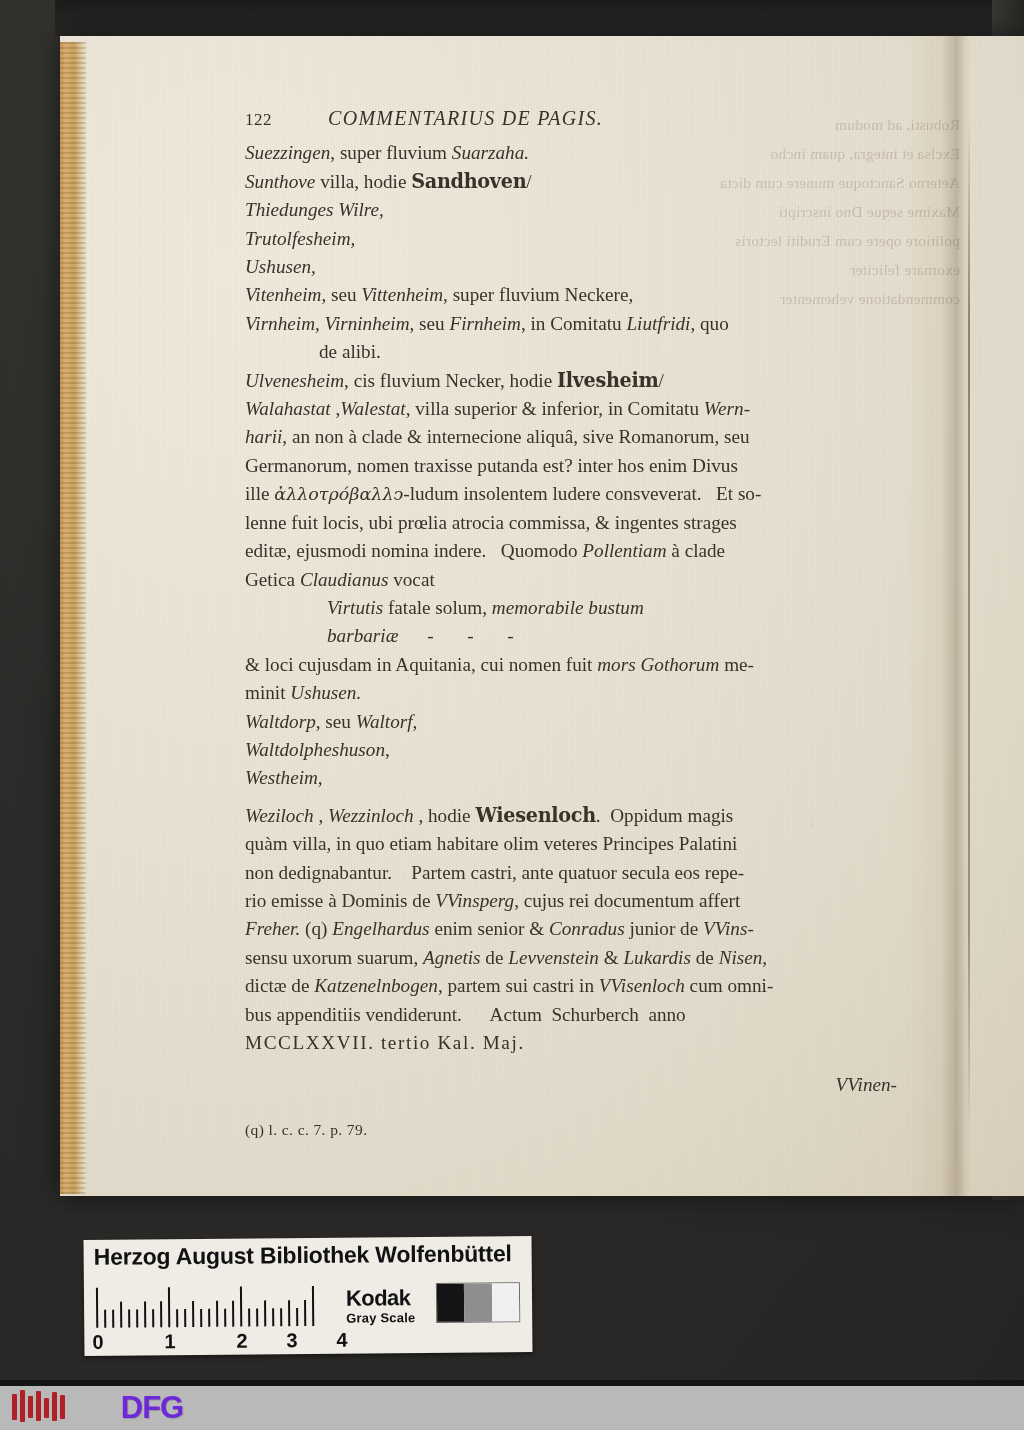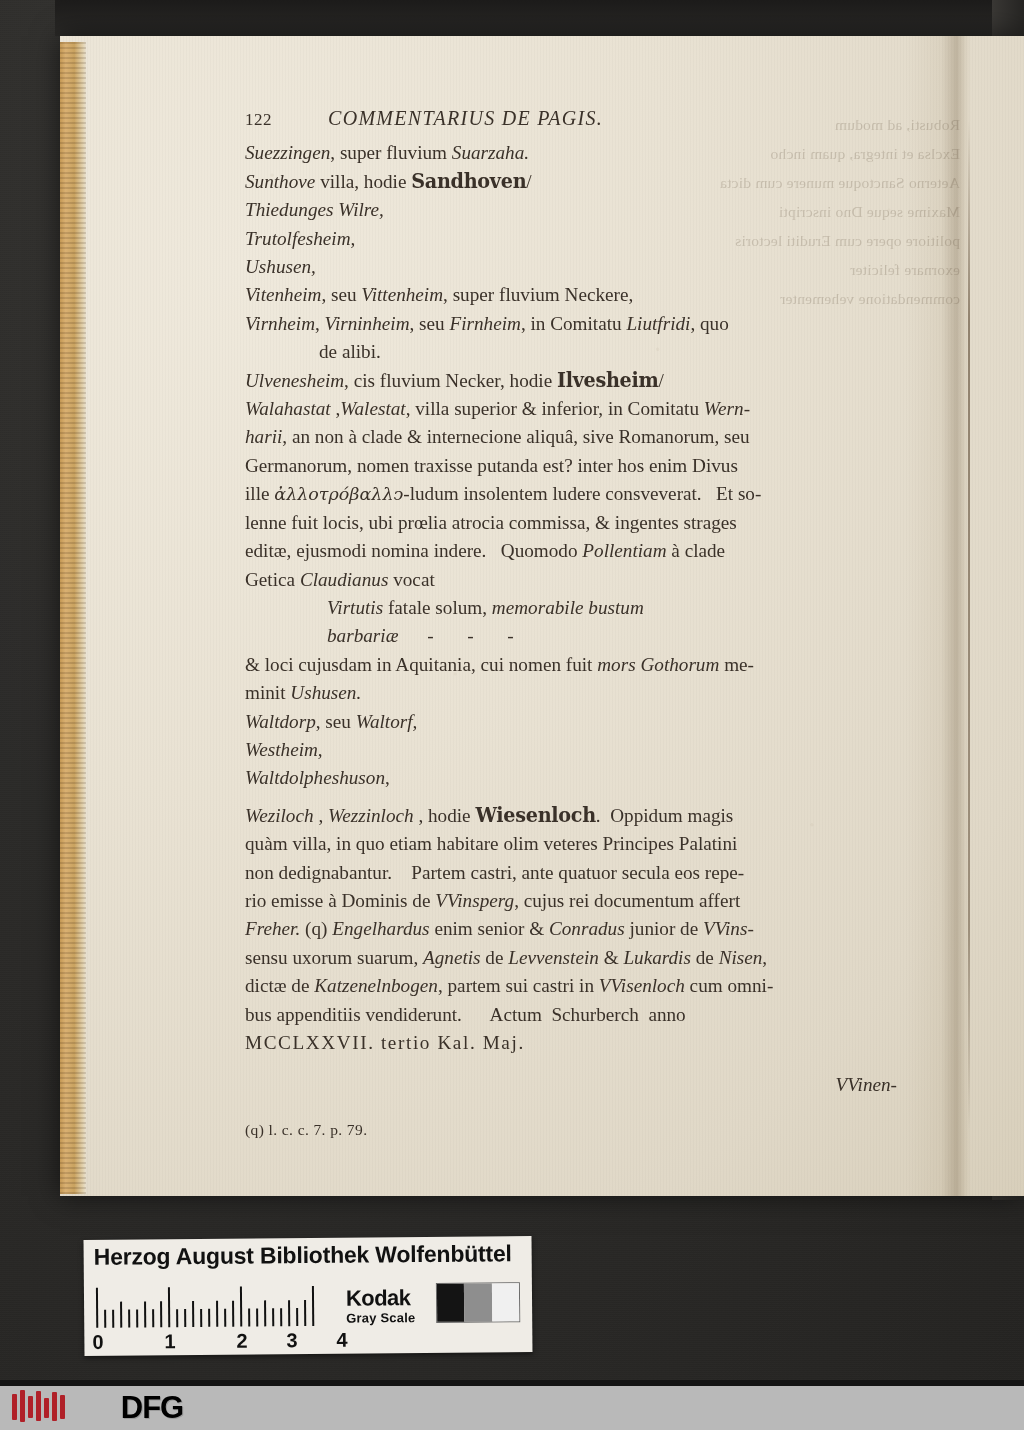--- a/index.html
+++ b/index.html
@@ -160,21 +160,21 @@
   }
   .hab-logo span{position:absolute;background:#b02028;top:8px;width:5px;border-radius:1px;}
   .footer-url{
     flex:1;text-align:center;
     font-family:"Liberation Sans", sans-serif;
     font-size:20.5px;color:#1b1b1b;letter-spacing:-.2px;
   }
   .dfg{
     flex:0 0 112px;text-align:center;
     font-family:"Liberation Sans", sans-serif;
-    font-weight:700;font-size:31px;color:#000000;letter-spacing:-1px;
+    font-weight:700;font-size:31px;color:#6d28d9;letter-spacing:-1px;
     text-shadow:1px 1px 0 #9a9a9a;
   }
   .footer-topline{
     position:absolute;left:0;bottom:44px;width:1024px;height:6px;
     background:#151515;
   }
 </style>
 </head>
 <body>
 
@@ -220,22 +220,22 @@
     <div class="ln">Germanorum, nomen traxisse putanda est? inter hos enim Divus</div>
     <div class="ln">ille <span class="gk">ἀλλοτρόβαλλↄ</span>-ludum insolentem ludere consveverat.&nbsp;&nbsp; Et so-</div>
     <div class="ln">lenne fuit locis, ubi prœlia atrocia commissa, &amp; ingentes strages</div>
     <div class="ln">editæ, ejusmodi nomina indere.&nbsp;&nbsp; Quomodo <i>Pollentiam</i> à clade</div>
     <div class="ln">Getica <i>Claudianus</i> vocat</div>
     <div class="ln indent-2"><i>Virtutis</i> fatale solum, <i>memorabile bustum</i></div>
     <div class="ln indent-2"><i>barbariæ</i> &nbsp;&nbsp;&nbsp;&nbsp; - &nbsp;&nbsp;&nbsp;&nbsp;&nbsp; - &nbsp;&nbsp;&nbsp;&nbsp;&nbsp; -</div>
     <div class="ln">&amp; loci cujusdam in Aquitania, cui nomen fuit <i>mors Gothorum</i> me-</div>
     <div class="ln">minit <i>Ushusen.</i></div>
     <div class="ln"><i>Waltdorp</i>, seu <i>Waltorf,</i></div>
+    <div class="ln"><i>Waltdolpheshuson</i>,</div>
     <div class="ln"><i>Westheim,</i></div>
-    <div class="ln"><i>Waltdolpheshuson</i>,</div>
     <div class="blankline"></div>
     <div class="ln"><i>Weziloch</i> , <i>Wezzinloch</i> , hodie <span class="fr">Wiesenloch</span>.&nbsp; Oppidum magis</div>
     <div class="ln">quàm villa, in quo etiam habitare olim veteres Principes Palatini</div>
     <div class="ln">non dedignabantur.&nbsp;&nbsp;&nbsp; Partem castri, ante quatuor secula eos repe-</div>
     <div class="ln">rio emisse à Dominis de <i>VVinsperg</i>, cujus rei documentum affert</div>
     <div class="ln"><i>Freher.</i> (q) <i>Engelhardus</i> enim senior &amp; <i>Conradus</i> junior de <i>VVins-</i></div>
     <div class="ln">sensu uxorum suarum, <i>Agnetis</i> de <i>Levvenstein</i> &amp; <i>Lukardis</i> de <i>Nisen</i>,</div>
     <div class="ln">dictæ de <i>Katzenelnbogen</i>, partem sui castri in <i>VVisenloch</i> cum omni-</div>
     <div class="ln">bus appenditiis vendiderunt.&nbsp;&nbsp;&nbsp;&nbsp;&nbsp; Actum&nbsp; Schurberch&nbsp; anno</div>
     <div class="ln wide">MCCLXXVII. tertio Kal. Maj.</div>

